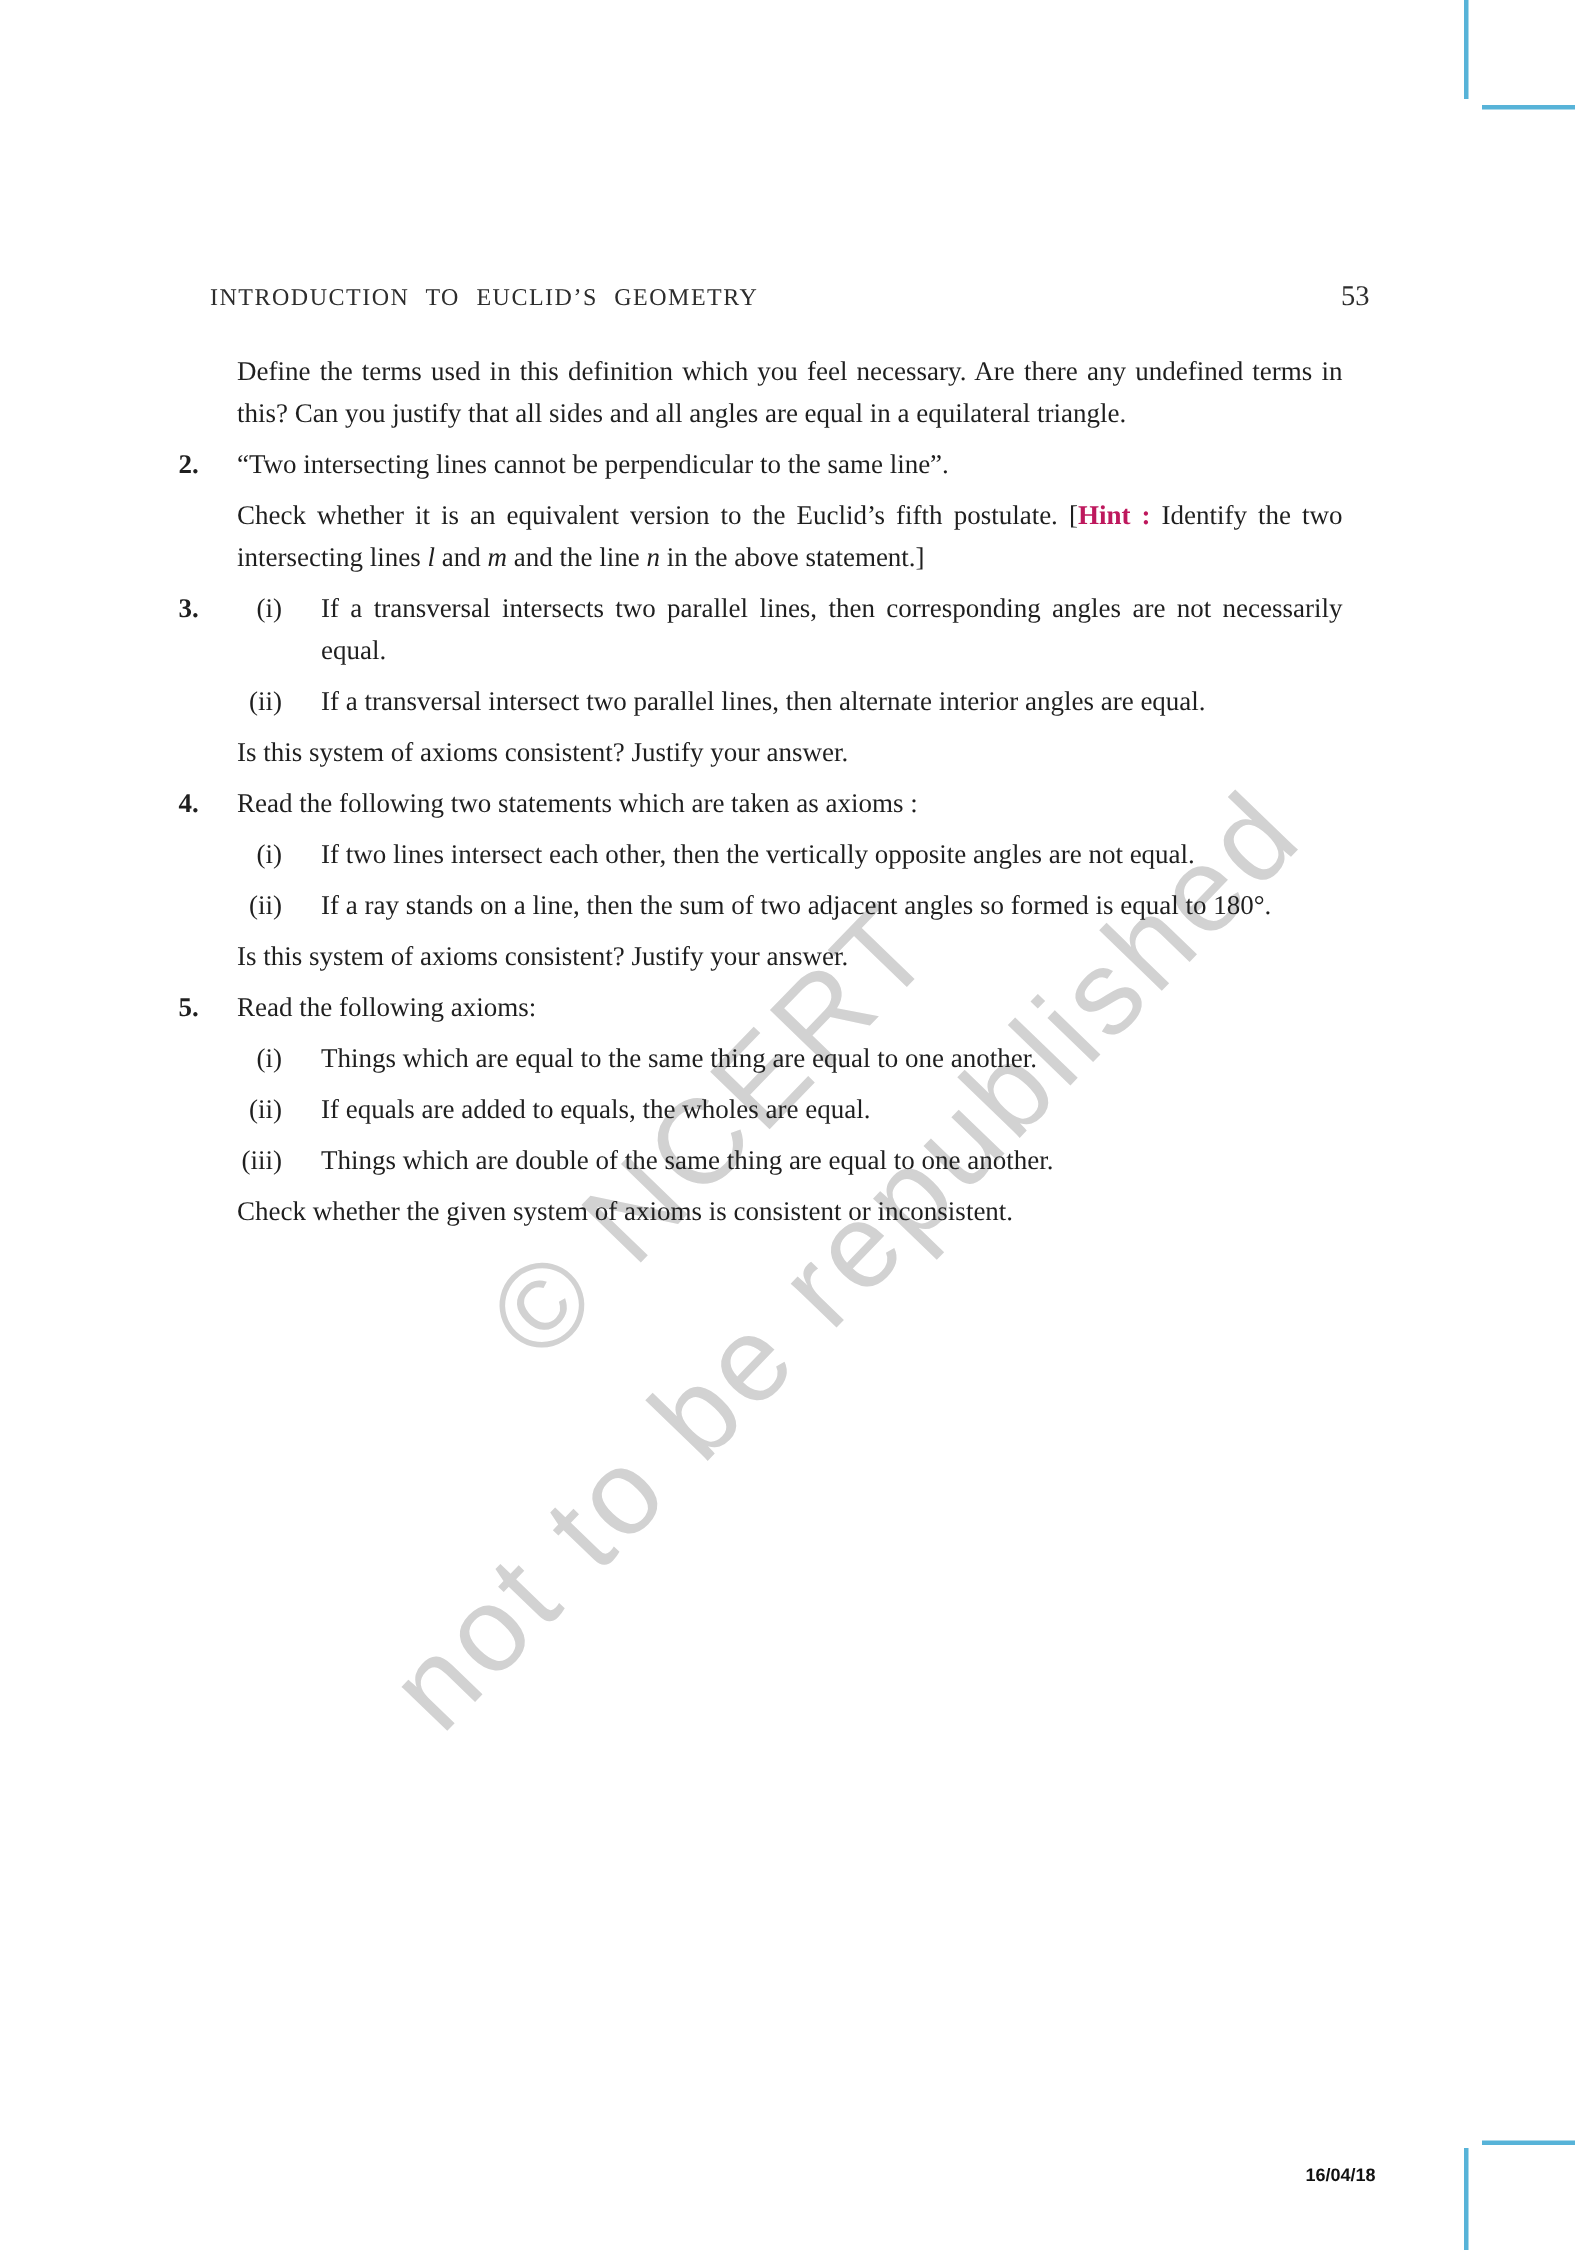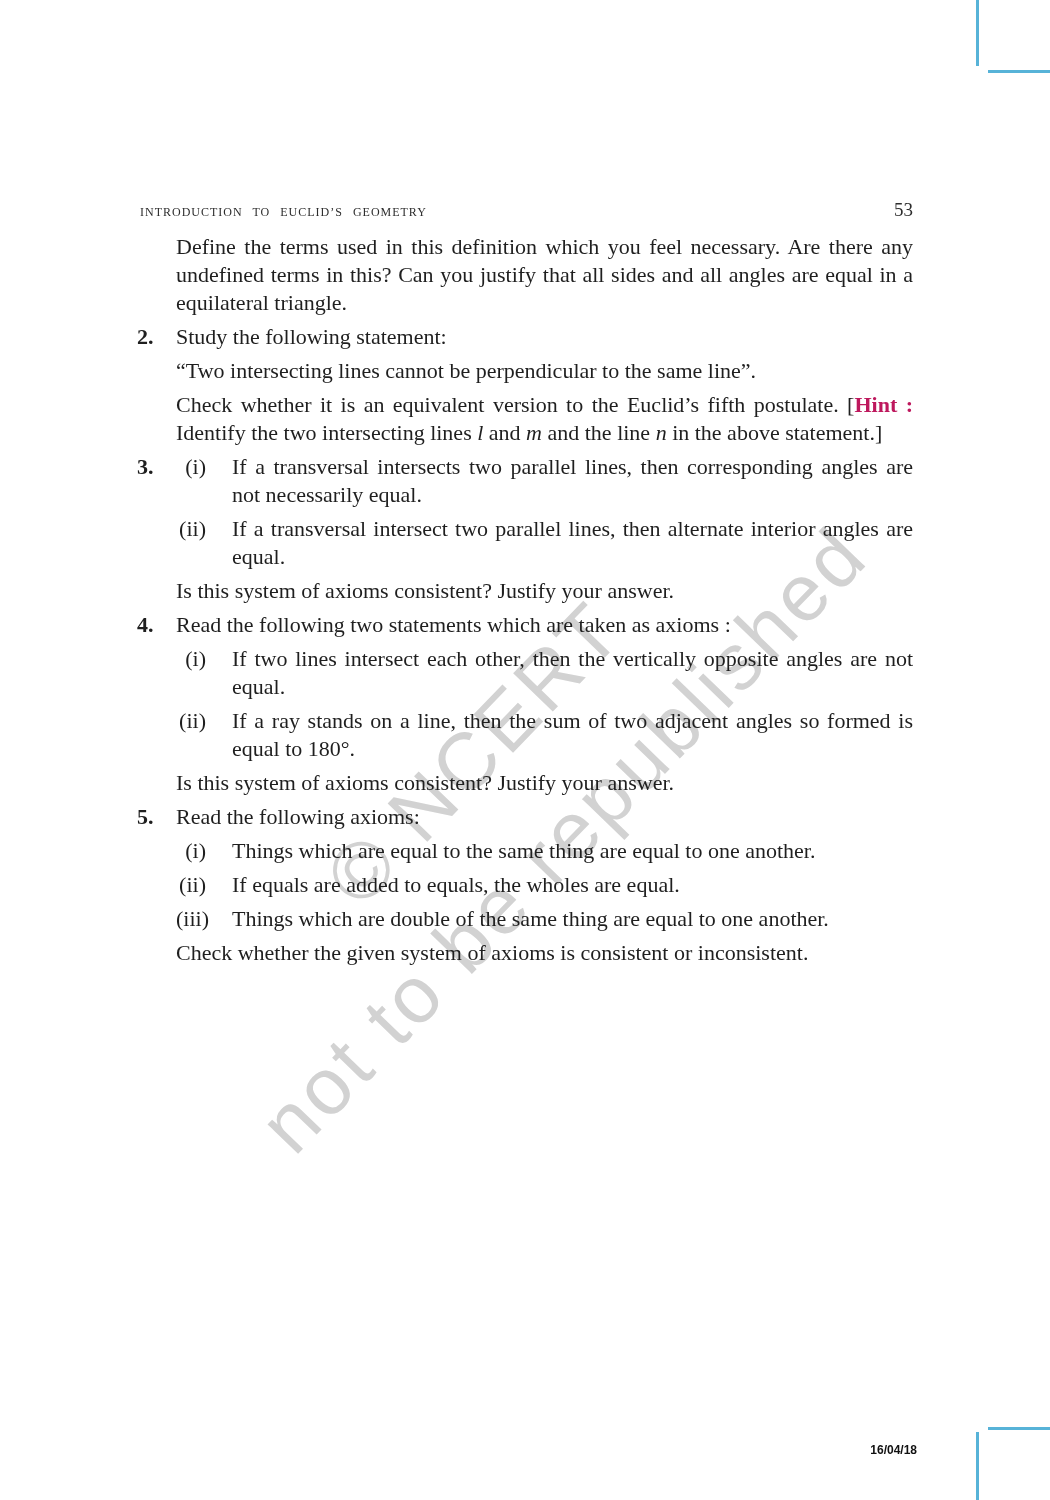--- a/index.html
+++ b/index.html
@@ -22,26 +22,26 @@
   .crop { position:absolute; background:#57b3d8; z-index:2; }
   .crop-tr-v { left:976px; top:0;      width:3px;  height:66px; }
   .crop-tr-h { left:988px; top:70px;   width:62px; height:3px;  }
   .crop-br-h { left:988px; top:1427px; width:62px; height:3px;  }
   .crop-br-v { left:976px; top:1432px; width:3px;  height:68px; }
 
   .header {
     position:absolute; left:140px; top:187px; width:773px; z-index:1;
     display:flex; justify-content:space-between; align-items:baseline;
   }
-  .running-title { font-size:12px; letter-spacing:1px; word-spacing:6px; color:#2d2d2d; }
-  .page-number  { font-size:19px; color:#2d2d2d;margin-top:12px; }
+  .running-title { font-size:16px; letter-spacing:1px; word-spacing:6px; color:#2d2d2d; }
+  .page-number  { font-size:19px; color:#2d2d2d; }
 
   .content {
-    position:absolute; left:137px; top:233px; width:776px; z-index:1;
-    font-size:22px; line-height:28px;
+    position:absolute; left:119px; top:233px; width:776px; z-index:1;
+    font-size:18px; line-height:28px;
   }
   .item { display:flex; }
   .num { flex:none; width:39px; font-weight:bold; }
   .itembody { flex:1; min-width:0; }
   .para { margin:0 0 6px 0; }
   .justify { text-align:justify; }
   .sub { display:flex; margin:0 0 6px 0; }
   .marker { flex:none; width:30px; text-align:right; }
   .subtext { flex:1; min-width:0; margin-left:26px; text-align:justify;font-family:Liberation Serif, serif; }
   .hint { color:#be185d; font-weight:bold; }
@@ -75,21 +75,20 @@
   <div class="content" id="content">
       <div class="item">
         <div class="num"></div>
         <div class="itembody">
           <p class="para justify"><span>Define the terms used in this definition which you feel necessary. Are there any undefined terms in this? Can you justify that all sides and all angles are equal in a equilateral triangle.</span></p>
         </div>
       </div>
       <div class="item">
         <div class="num">2.</div>
         <div class="itembody">
-          <p class="para">Study the following statement:</p>
           <p class="para"><span>“Two intersecting lines cannot be perpendicular to the same line”.</span></p>
           <p class="para justify"><span>Check whether it is an equivalent version to the Euclid’s fifth postulate. [</span><span class="hint">Hint :</span><span> Identify the two intersecting lines </span><span class="it">l</span><span> and </span><span class="it">m</span><span> and the line </span><span class="it">n</span><span> in the above statement.]</span></p>
         </div>
       </div>
       <div class="item">
         <div class="num">3.</div>
         <div class="itembody">
           <div class="sub">
             <span class="marker">(i)</span>
             <span class="subtext">If a transversal intersects two parallel lines, then corresponding angles are not necessarily equal.</span>

